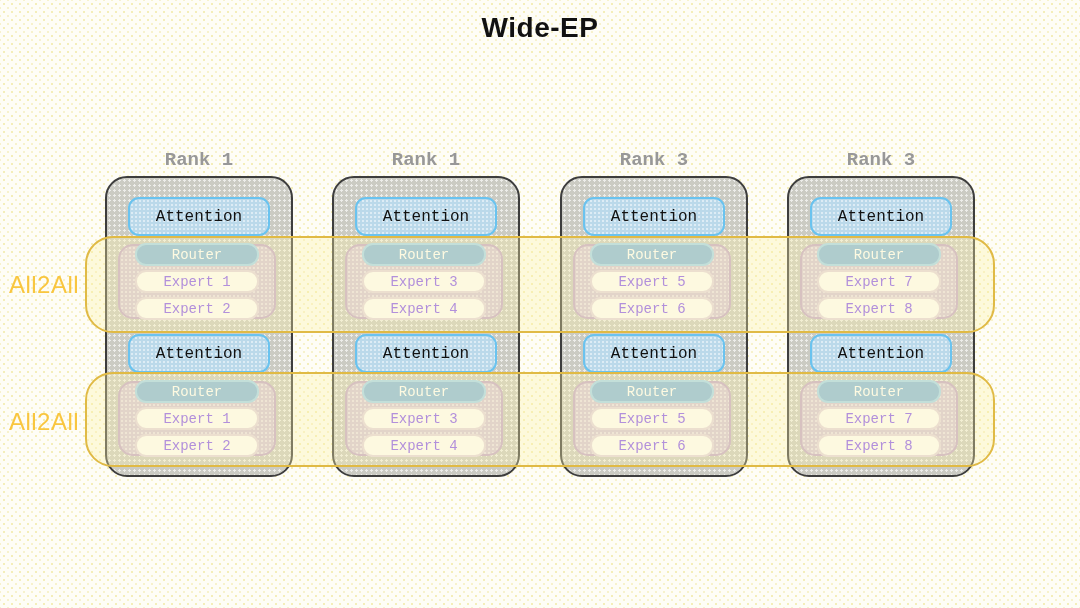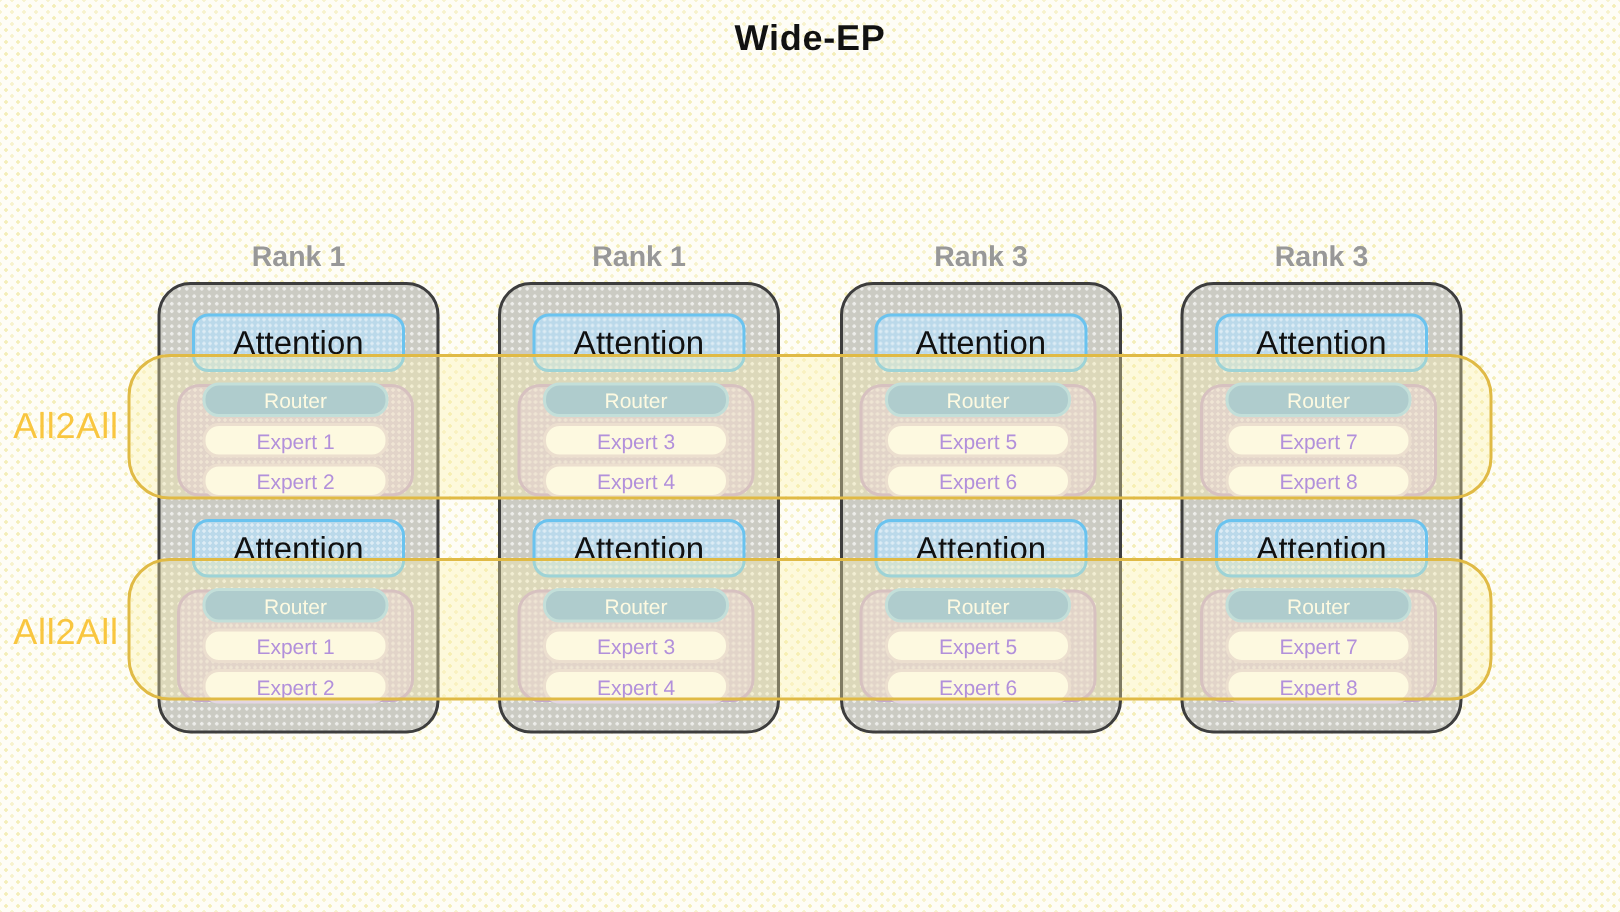--- a/index.html
+++ b/index.html
@@ -9,44 +9,44 @@
     background-color:#fefdf6;
     background-image:
       radial-gradient(#f4eeb9 1px, transparent 1.4px),
       radial-gradient(#f7f2cc 1px, transparent 1.4px);
     background-size:8px 8px;
     background-position:0 0, 4px 4px;
   }
   .stage{position:relative;width:1080px;height:608px;}
   .title{
     position:absolute;top:12px;left:0;width:1080px;
-    text-align:center;font-size:24px;font-weight:bold;color:#111;
+    text-align:center;font-size:28px;font-weight:bold;color:#111;
     letter-spacing:0.5px;
   }
-  .rank{position:absolute;top:160px;width:188px;}
+  .rank{position:absolute;top:148px;width:188px;font-family:Liberation Mono, monospace;}
   .rank-label{
     width:188px;text-align:center;font-size:19px;font-weight:bold;color:#989898;
     height:26px;line-height:24px;
   }
   .rank-box{
     position:absolute;top:28px;left:0;width:184px;height:297px;
     background-color:#cbcbc3;
     background-image:radial-gradient(rgba(255,255,255,0.65) 1px, transparent 1.3px);
     background-size:5px 5px;
     border:2px solid #3d3d3d;border-radius:22px;
     z-index:1;
   }
   .attention{
     position:absolute;left:21px;width:138px;height:35px;
     background-color:#bbd9ea;
     background-image:radial-gradient(rgba(255,255,255,0.5) 1px, transparent 1.2px);
     background-size:4px 4px;
     border:2px solid #6ac3ef;border-radius:11px;
     display:flex;align-items:center;justify-content:center;
-    font-size:22px;color:#111;
+    font-size:16px;color:#111;
   }
   .attention.row1{top:19px;}
   .attention.row2{top:156px;}
   .moe-group{
     position:absolute;left:11px;width:158px;height:75px;
     background-color:#d5c5db;
     background-image:radial-gradient(rgba(255,255,255,0.45) 1px, transparent 1.2px);
     background-size:4px 4px;
     border:2px solid #c3a8cd;border-radius:15px;
     display:flex;flex-direction:column;justify-content:center;

